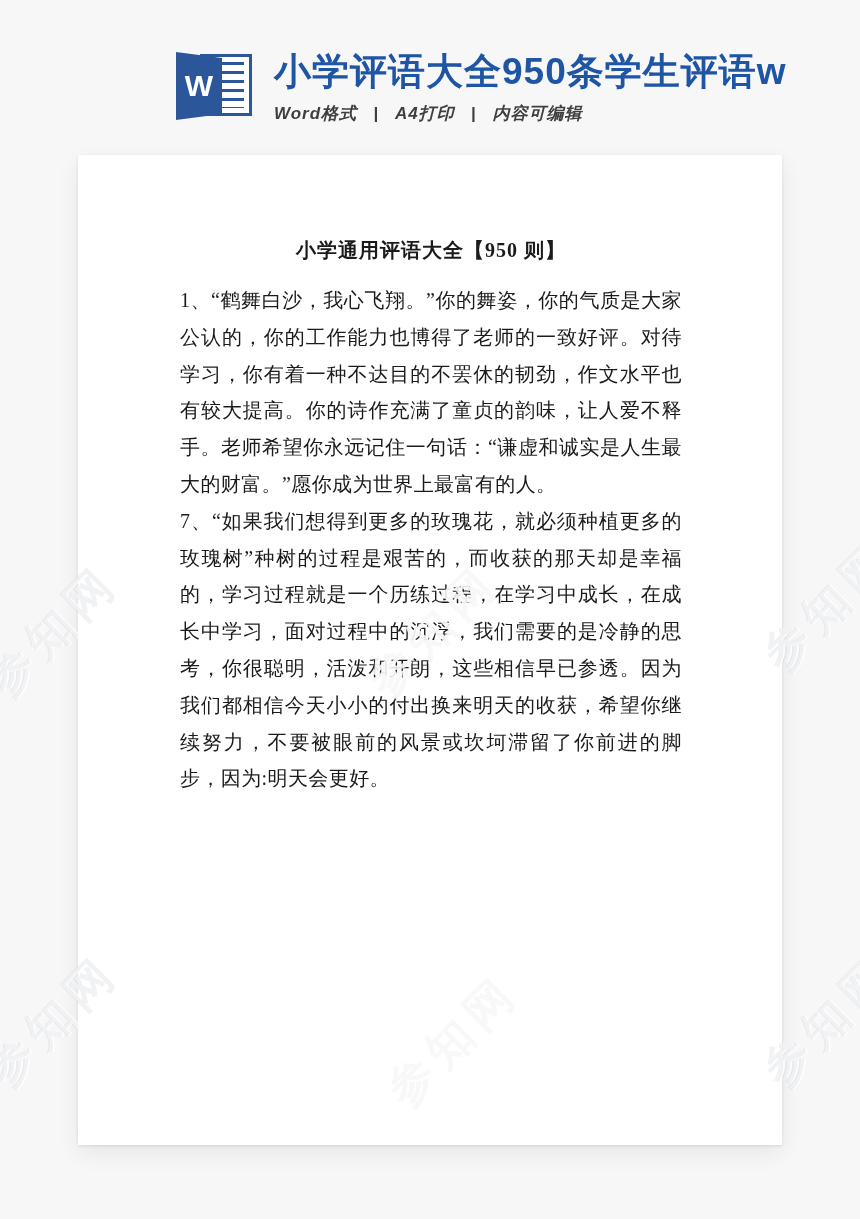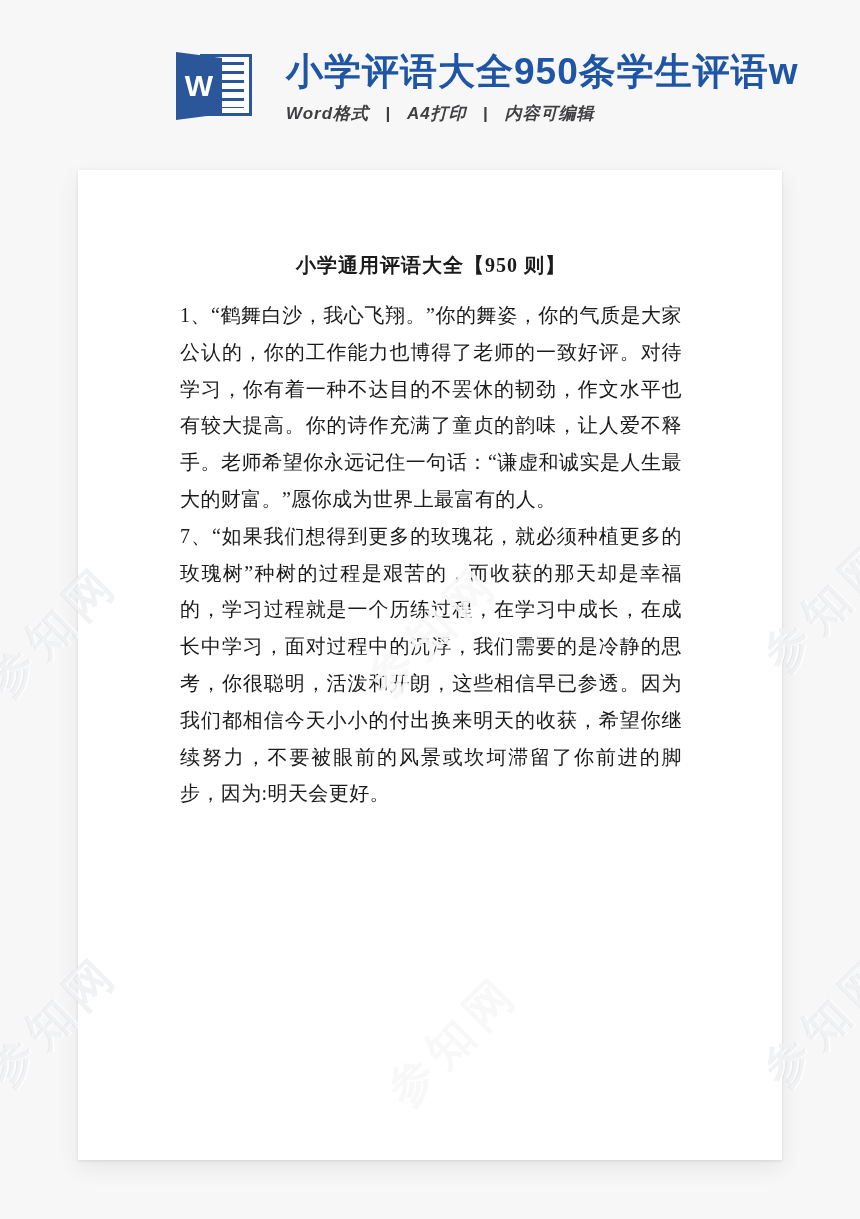--- a/index.html
+++ b/index.html
@@ -57,21 +57,21 @@
     background: #2b579a;
     clip-path: polygon(0 0, 100% 9%, 100% 91%, 0 100%);
     display: flex;
     align-items: center;
     justify-content: center;
     color: #ffffff;
     font-weight: bold;
     font-size: 30px;
     font-family: "Liberation Sans", sans-serif;
   }
-  .header-text { margin-left: 32px; }
+  .header-text { margin-left: 20px; }
   .doc-link-title {
     display: block;
     color: #1e55a4;
     font-size: 37px;
     font-weight: bold;
     line-height: 44px;
     letter-spacing: 1px;
     text-decoration: none;
     white-space: nowrap;
     cursor: pointer;
@@ -88,21 +88,21 @@
   }
   .doc-meta .sep {
     margin: 0 16px;
     color: #3f3f41;
   }
 
   
   .page {
     position: absolute;
     left: 78px;
-    top: 170px;
+    top: 155px;
     width: 704px;
     height: 990px;
     background: #ffffff;
     box-shadow: 0 1px 3px rgba(0,0,0,0.10), 0 8px 22px rgba(0,0,0,0.07);
   }
   .page-inner {
     padding: 82px 100px 0 102px;
     font-family: "Liberation Serif", "DejaVu Serif", serif;
     color: #1b1b1b;
   }

